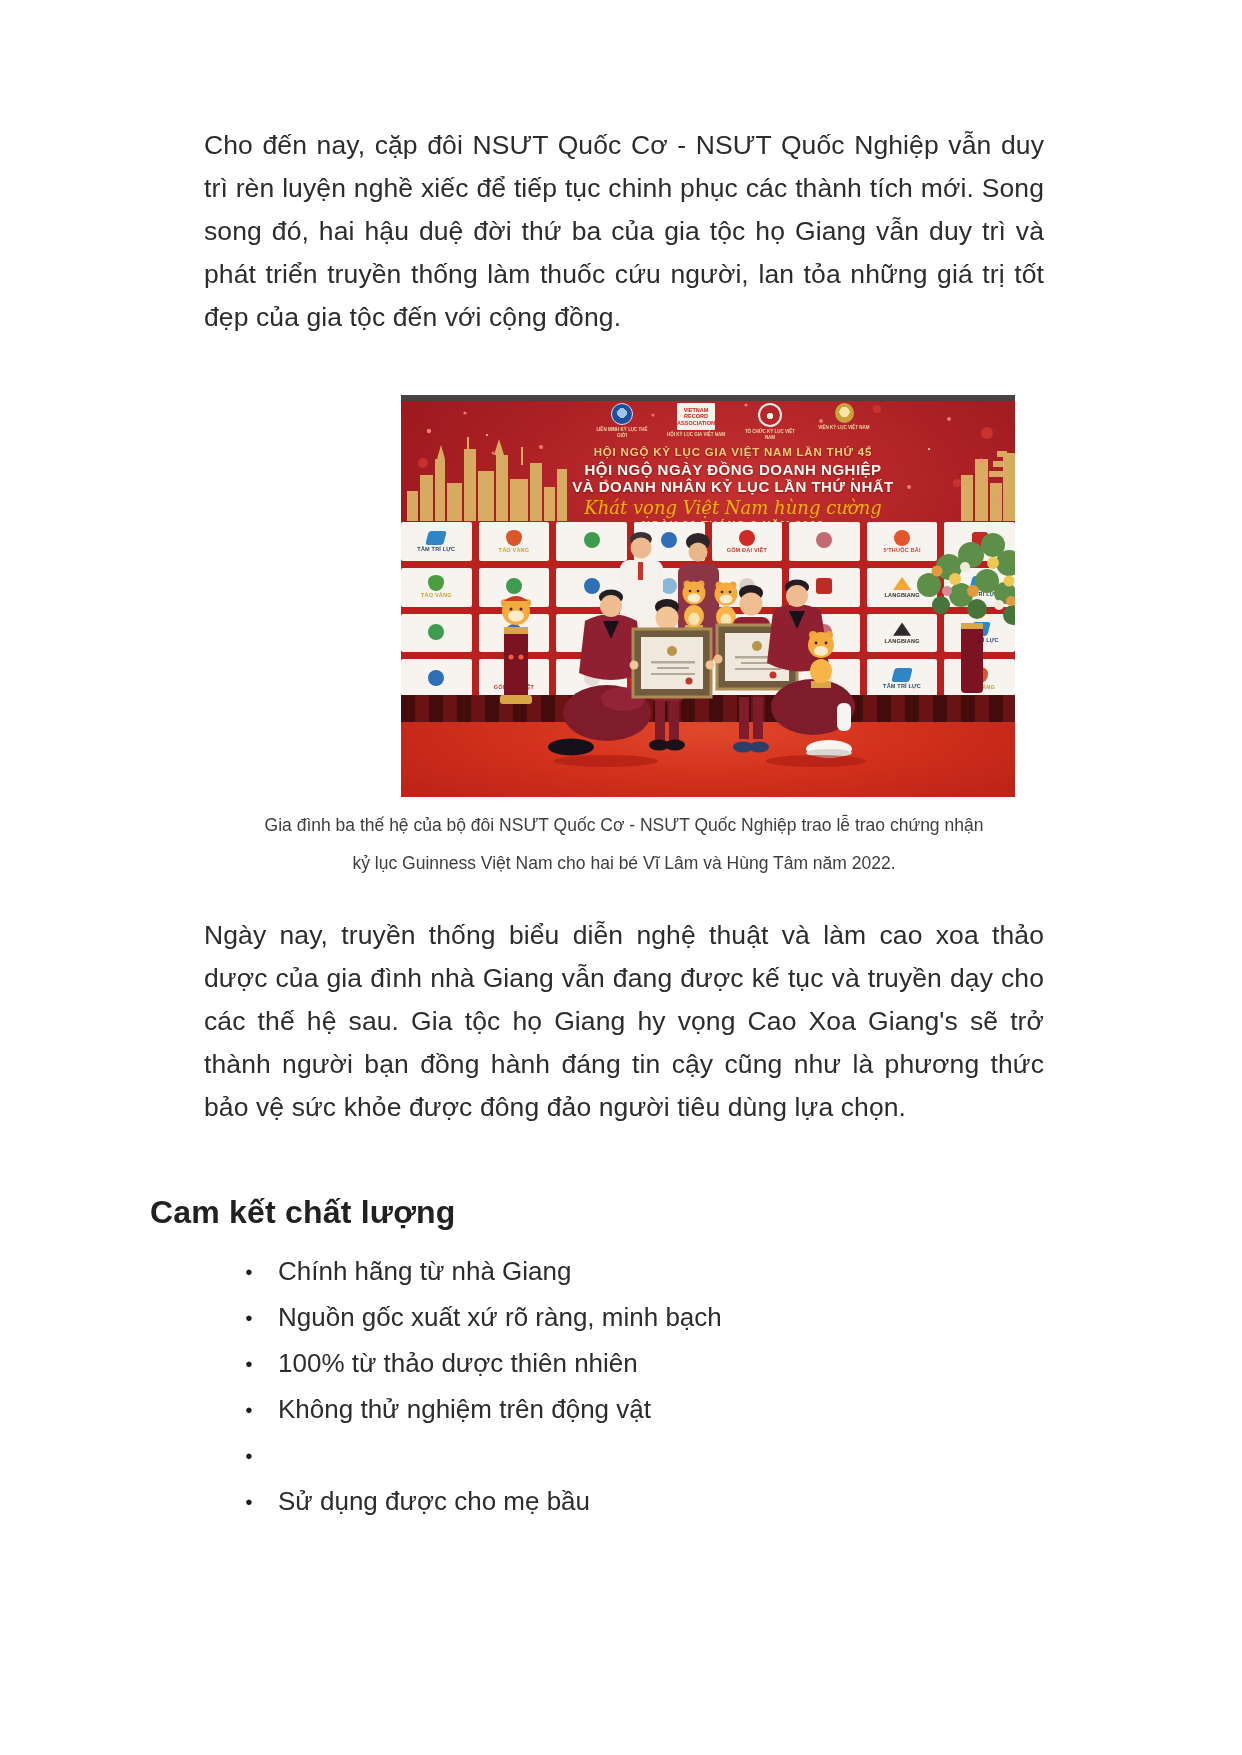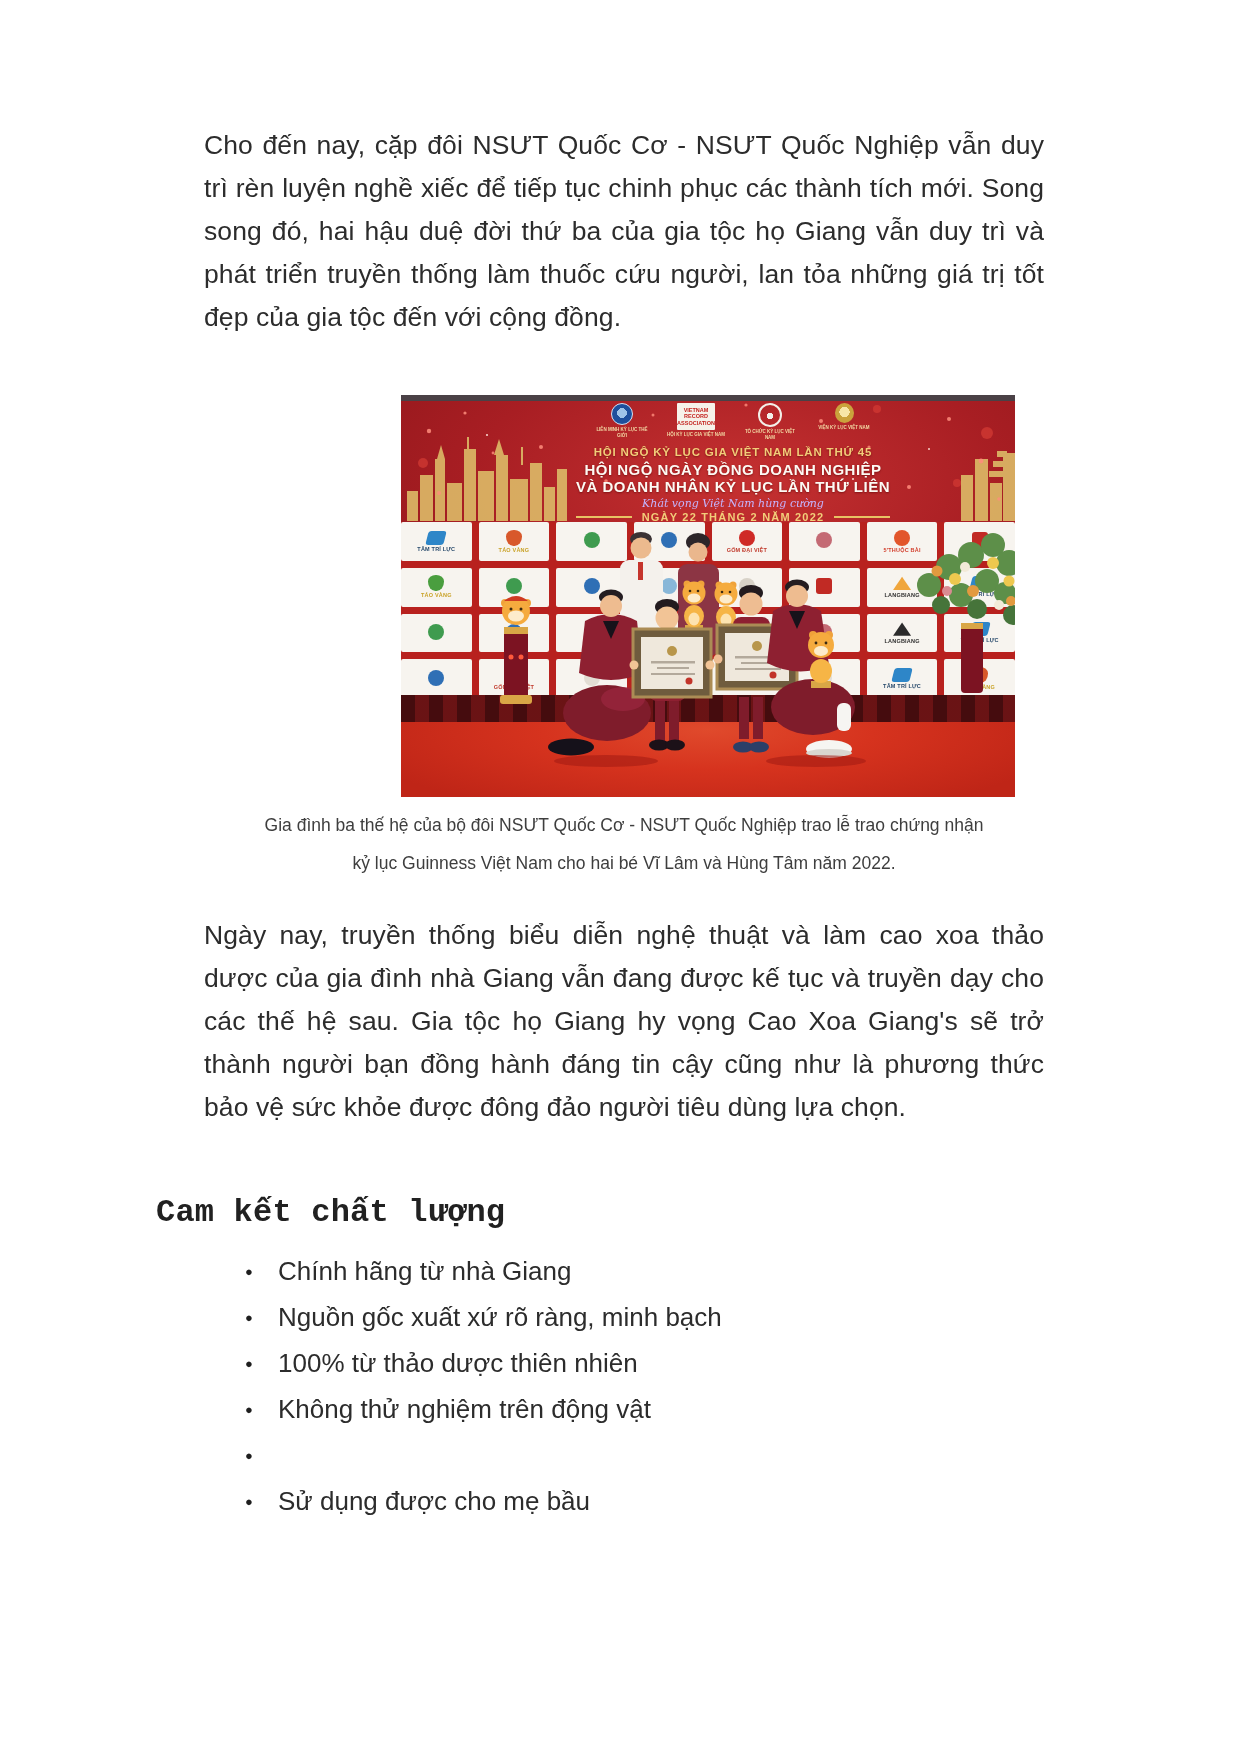--- a/index.html
+++ b/index.html
@@ -31,21 +31,21 @@
   .plogo-gold{width:19px;border-radius:50%;
       background:radial-gradient(circle at 50% 45%, #f7e6a8 0 35%, #caa23c 36% 100%);}
   .plogo-cap{font-size:4.5px;font-weight:bold;color:#f3d9a4;line-height:1.25;text-transform:uppercase;}
   .bline1{margin-top:6px;font-size:11.5px;font-weight:800;color:#f2cd79;letter-spacing:.8px;
       text-shadow:0 1px 2px rgba(80,0,0,.55);}
   .bline2{margin-top:3px;font-size:15px;font-weight:800;color:#fdfaf4;letter-spacing:.5px;
       text-shadow:0 1px 2px rgba(80,0,0,.55);}
   .bline3{font-size:15px;font-weight:800;color:#fdfaf4;letter-spacing:.5px;
       text-shadow:0 1px 2px rgba(80,0,0,.55);}
   .btag{margin-top:2px;font-family:"DejaVu Serif",serif;font-style:italic;
-      font-size:11px;color:#c4b5fd;}
+      font-size:18px;color:#eab308;}
   .bdate{margin-top:1px;font-size:11px;font-weight:bold;color:#f2cd79;letter-spacing:1.2px;
       display:flex;align-items:center;justify-content:center;gap:10px;}
   .bdate::before,.bdate::after{content:"";width:56px;border-top:2px solid #e8c264;}
 
   .tile-grid{position:absolute;left:0;right:0;top:127px;height:176px;z-index:3;
       display:grid;grid-template-columns:repeat(8,1fr);grid-template-rows:repeat(4,1fr);
       gap:7px;background:#b8211e;}
   .tile{background:#f7f4ef;border-radius:2px;display:flex;flex-direction:column;
       align-items:center;justify-content:center;gap:2px;overflow:hidden;}
   .emblem{width:16px;height:16px;display:block;}
@@ -58,22 +58,22 @@
 
   .stage-edge{position:absolute;left:0;right:0;top:300px;height:30px;z-index:4;background:#5f1013;
       background-image:repeating-linear-gradient(90deg, rgba(0,0,0,.28) 0 14px, rgba(255,60,40,.07) 14px 28px);}
   .carpet{position:absolute;left:0;right:0;top:327px;height:75px;z-index:4;
       background:radial-gradient(60% 120% at 50% 10%, #e04a2c 0%, #d6331e 45%, #bf2517 100%);}
   .people{position:absolute;inset:0;z-index:5;}
 
   .figcaption{position:absolute;left:259px;top:806px;width:730px;margin:0;text-align:center;
       color:#3e3e3e;font-size:17.5px;line-height:38px;}
 
-  .section-heading{position:absolute;left:156px;top:1194px;margin:0;color:#212121;
-      font-size:32px;font-weight:700;letter-spacing:.2px;font-family:Liberation Mono, monospace;}
+  .section-heading{position:absolute;left:150px;top:1194px;margin:0;color:#212121;
+      font-size:32px;font-weight:700;letter-spacing:.2px;}
 
   .bullets{position:absolute;left:245px;top:1248px;margin:0;padding:0;list-style:none;}
   .bullets li{display:flex;align-items:center;height:46px;color:#2c2c2c;font-size:26px;white-space:nowrap;}
   .dot{width:13px;font-size:13px;color:#1e1e1e;margin-right:20px;flex:0 0 auto;}
 </style>
 </head>
 <body>
 
 <div class="page">
 
@@ -150,21 +150,21 @@
           <span class="plogo plogo-outline"></span>
           <span class="plogo-cap">TỔ CHỨC KỶ LỤC VIỆT NAM</span>
         </div>
         <div class="plogo-item">
           <span class="plogo plogo-gold"></span>
           <span class="plogo-cap">VIỆN KỶ LỤC VIỆT NAM</span>
         </div>
       </div>
       <div class="bline1">HỘI NGỘ KỶ LỤC GIA VIỆT NAM LẦN THỨ 45</div>
       <div class="bline2">HỘI NGỘ NGÀY ĐỒNG DOANH NGHIỆP</div>
-      <div class="bline3">VÀ DOANH NHÂN KỶ LỤC LẦN THỨ LIÊN</div>
+      <div class="bline3">VÀ DOANH NHÂN KỶ LỤC LẦN THỨ NHẤT</div>
       <div class="btag">Khát vọng Việt Nam hùng cường</div>
       <div class="bdate">NGÀY 22 THÁNG 2 NĂM 2022</div>
     </div>
 
     <div class="tile-grid" id="tile-grid">
         <div class="tile">
           <span class="emblem shape-diamond" style="background: rgb(46, 134, 200);"></span>
           <span class="tlabel" style="color: rgb(39, 73, 107);">TÂM TRÍ LỰC</span>
         </div>
         <div class="tile">

